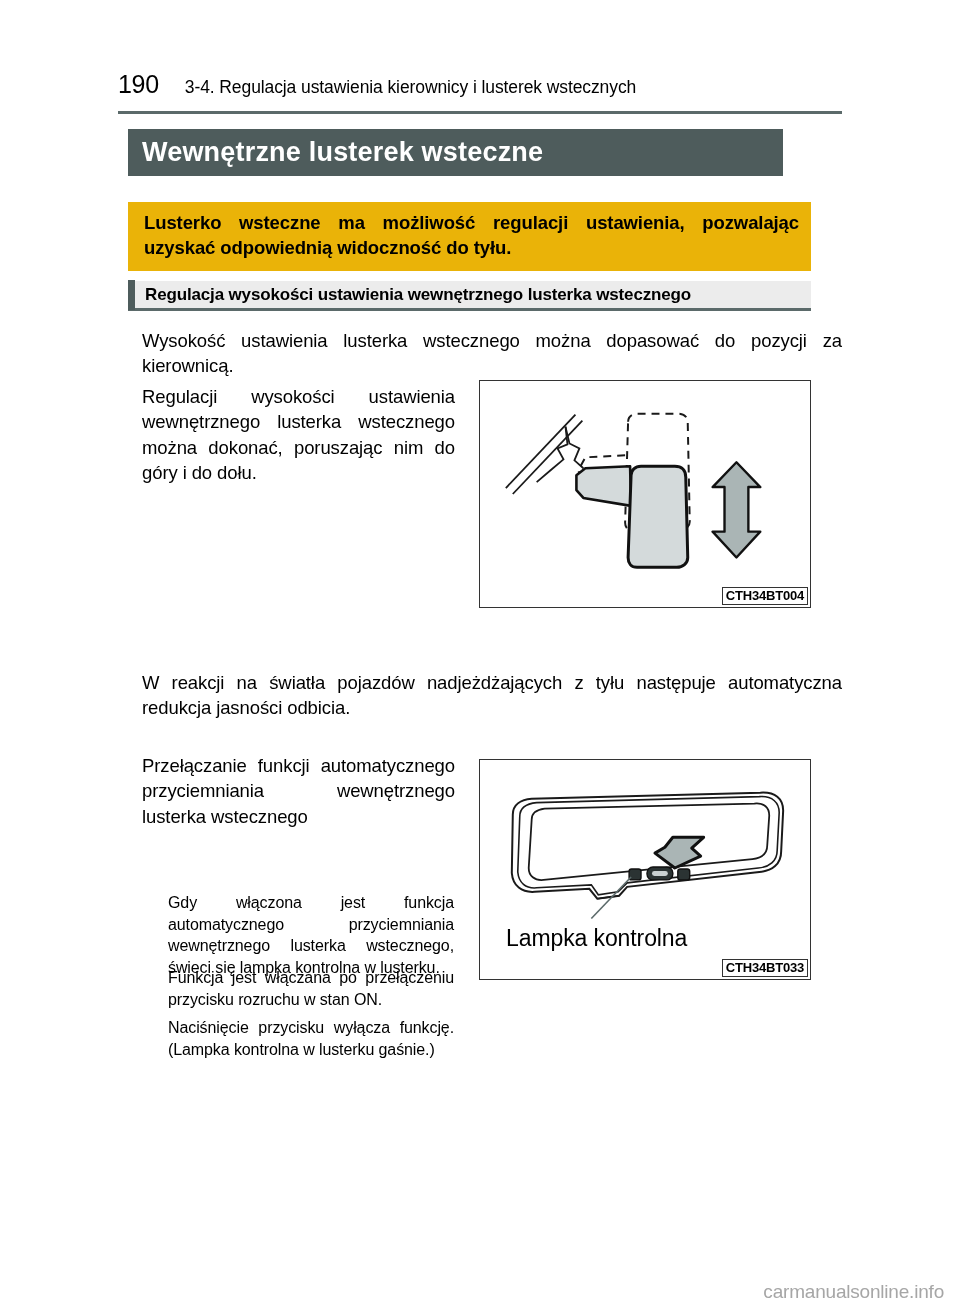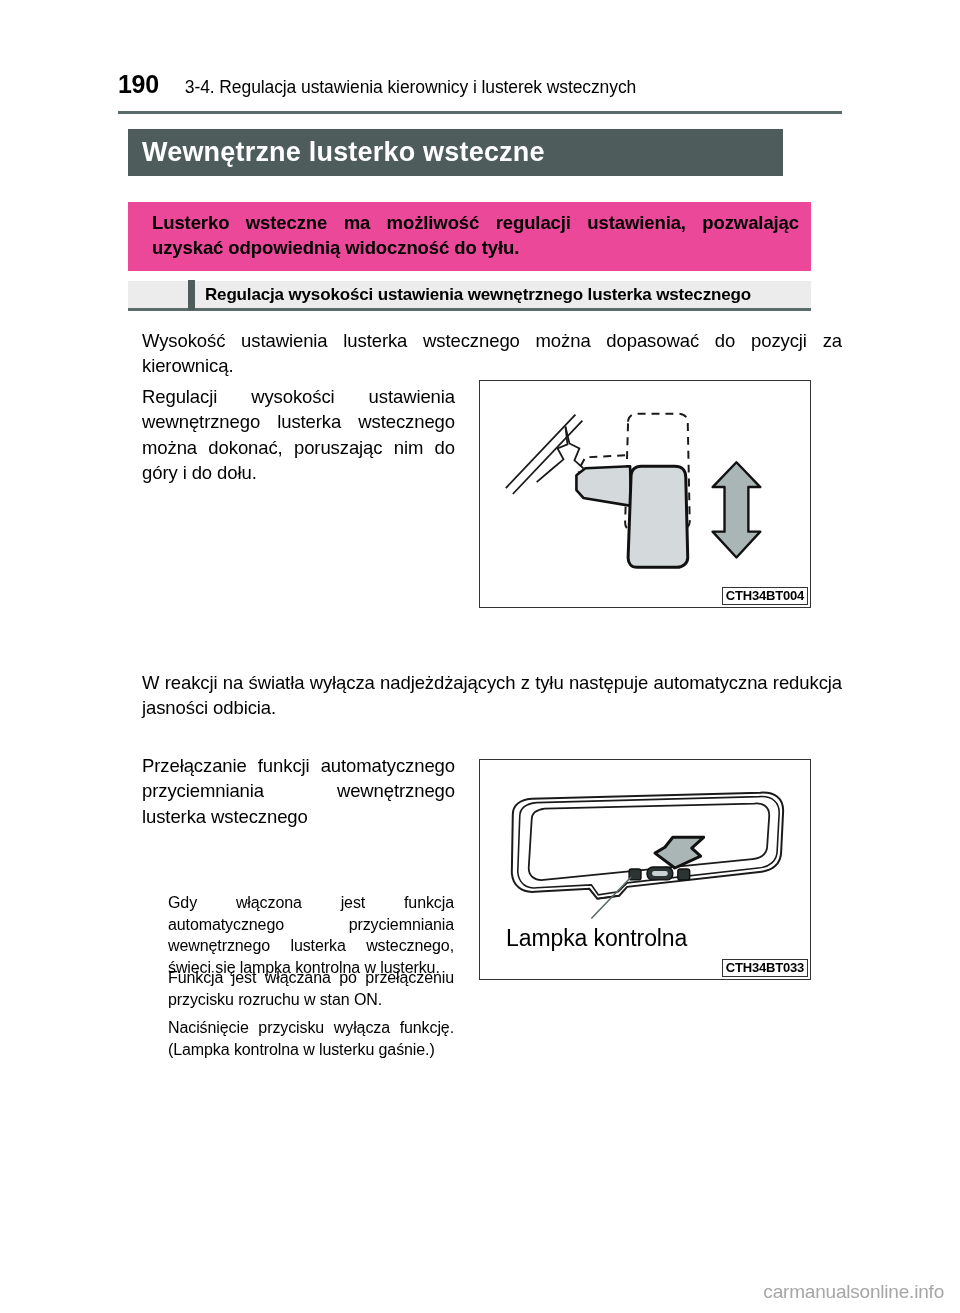--- a/index.html
+++ b/index.html
@@ -25,21 +25,21 @@
   .running-head {
     position: absolute;
     left: 118px;
     top: 72px;
     width: 724px;
     display: flex;
     align-items: baseline;
   }
   .page-number {
     font-size: 25px;
-    font-weight: bold;
+    font-weight: normal;
     letter-spacing: -0.3px;
     line-height: 1;
   }
   .head-title {
     font-size: 17.5px;
     margin-left: 26px;
     line-height: 1;
     letter-spacing: -0.1px;
   }
   .head-rule {
@@ -69,22 +69,22 @@
     letter-spacing: 0.2px;
     padding-left: 14px;
   }
 
   
   .lead-box {
     position: absolute;
     left: 128px;
     top: 202px;
     width: 683px;
-    background: #ec4899;
-    padding: 9px 12px 11px 24px;
+    background: #eab308;
+    padding: 9px 12px 11px 16px;
     box-sizing: border-box;
   }
   .lead-box p {
     margin: 0;
     font-size: 18.5px;
     font-weight: bold;
     line-height: 1.33;
     text-align: justify;
     letter-spacing: -0.1px;
   }
@@ -93,21 +93,20 @@
   .section-header {
     position: absolute;
     left: 128px;
     width: 683px;
     height: 30px;
     background: #ececec;
     border-bottom: 3px solid #5b6a6a;
     display: flex;
     align-items: center;
     box-sizing: border-box;
-    justify-content: center;
   }
   .section-header .tab {
     width: 7px;
     height: 30px;
     background: #4e5c5c;
     flex: 0 0 auto;
   }
   .section-header .sh-text {
     font-size: 17px;
     font-weight: bold;
@@ -198,21 +197,21 @@
 
 <div class="page">
 
   <div class="running-head">
     <span class="page-number">190</span>
     <span class="head-title">3-4. Regulacja ustawienia kierownicy i lusterek wstecznych</span>
   </div>
   <div class="head-rule"></div>
 
   <div class="title-bar">
-    <span class="title-bar-text">Wewnętrzne lusterko wsteczne</span>
+    <span class="title-bar-text">Wewnętrzne lusterek wsteczne</span>
   </div>
 
   <div class="lead-box">
     <p>Lusterko wsteczne ma możliwość regulacji ustawienia, pozwalając uzyskać odpowiednią widoczność do tyłu.</p>
   </div>
 
   <div class="section-header" id="sh-1">
     <span class="tab"></span>
     <span class="sh-text">Regulacja wysokości ustawienia wewnętrznego lusterka wstecznego</span>
   </div>
@@ -236,21 +235,21 @@
       <path d="M151 86 L106 88 L97 95 L97 110 L104 118 L152 126 Z" fill="#d4dadb" stroke="#111111" stroke-width="2.6" stroke-linejoin="round"></path>
 
       <path d="M152 95 C152 90 156 86 162 86 L196 86 C203 86 207 90 207 97 L209 178 C209 184 204 188 198 188 L158 188 C152 188 149 184 149 178 Z" fill="#d4dadb" stroke="#111111" stroke-width="3" stroke-linejoin="round"></path>
 
       <path d="M258 82 L282 107 L270 107 L270 152 L282 152 L258 178 L234 152 L246 152 L246 107 L234 107 Z" fill="#aab5b5" stroke="#111111" stroke-width="2.4" stroke-linejoin="round"></path>
     </svg>
     <span class="fig-code">CTH34BT004</span>
   </div>
 
 
-  <p class="body-p" id="p-full-2">W reakcji na światła wyłącza nadjeżdżających z tyłu następuje automatyczna redukcja jasności odbicia.</p>
+  <p class="body-p" id="p-full-2">W reakcji na światła pojazdów nadjeżdżających z tyłu następuje automatyczna redukcja jasności odbicia.</p>
   <p class="body-p" id="p-left-2">Przełączanie funkcji automatycznego przyciemniania wewnętrznego lusterka wstecznego</p>
   <p class="small-p" id="p-ind-1">Gdy włączona jest funkcja automatycznego przyciemniania wewnętrznego lusterka wstecznego, świeci się lampka kontrolna w lusterku.</p>
   <p class="small-p" id="p-ind-2">Funkcja jest włączana po przełączeniu przycisku rozruchu w stan ON.</p>
   <p class="small-p" id="p-ind-3">Naciśnięcie przycisku wyłącza funkcję. (Lampka kontrolna w lusterku gaśnie.)</p>
 
   <div class="figure" id="fig-2">
     <svg class="fig-svg" viewBox="0 0 332 221" preserveAspectRatio="none">
 
       <path d="M33 55 C33 45 41 40 52 39 L282 33 C297 32 305 39 305 51 L303 92 C303 105 294 112 281 113 L148 128 L140 137 L118 140 L110 130 L55 133 C42 134 33 127 32 114 Z" fill="#ffffff" stroke="#1a1a1a" stroke-width="2"></path>
 

